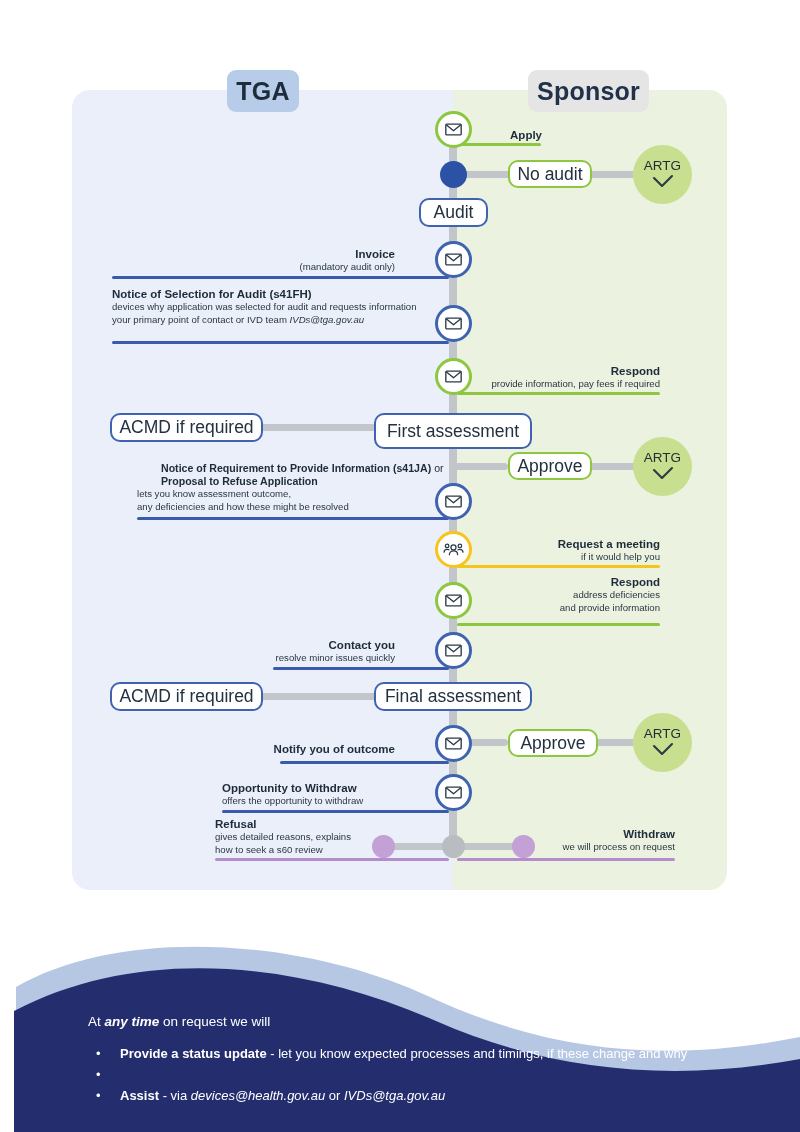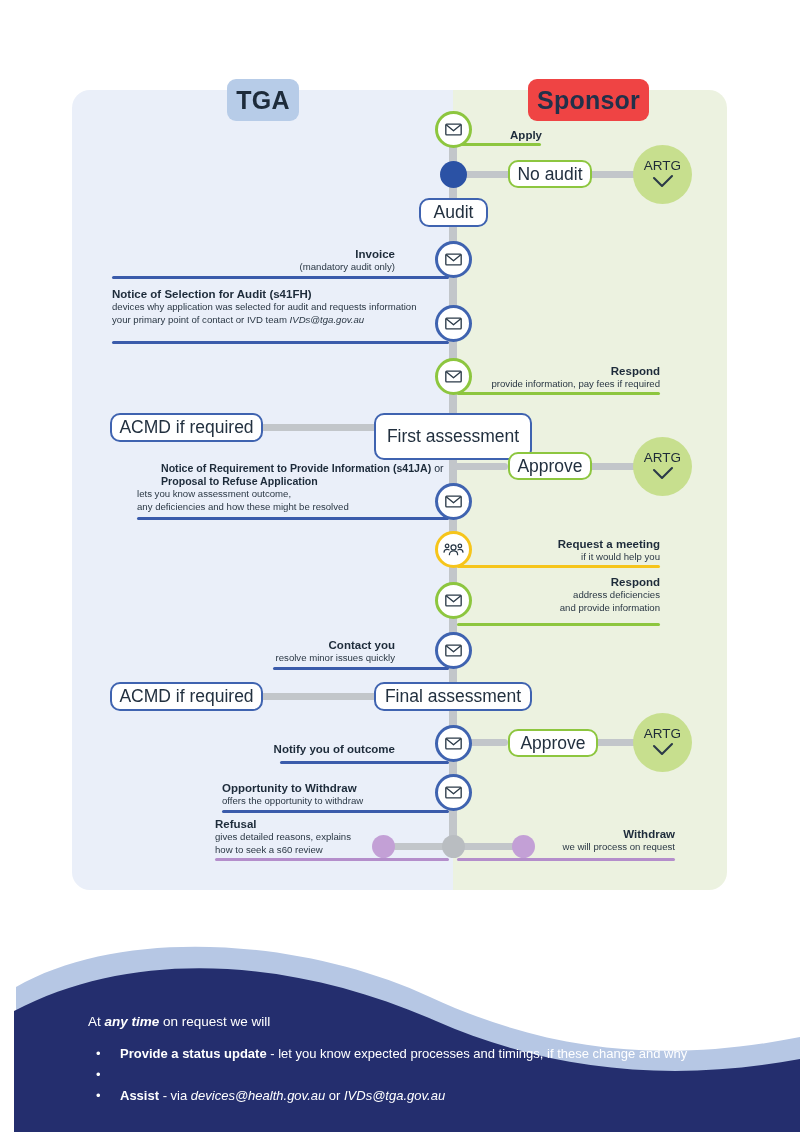--- a/index.html
+++ b/index.html
@@ -22,29 +22,28 @@
     left:453px; top:90px; width:274px; height:800px;
     background:#ecf2e0;
     border-radius:0 18px 18px 0;
   }
 
   
   .hdr-pill{
     position:absolute; display:flex; align-items:center; justify-content:center;
     border-radius:9px; font-weight:700; letter-spacing:.2px;
     color:#1d2b3a;
-    margin-top:9px;
   }
   #hdr-tga{
     left:227px; top:70px; width:72px; height:42px;
     background:#b7cce8; font-size:25px;
   }
   #hdr-sponsor{
     left:528px; top:70px; width:121px; height:42px;
-    background:#ef4444; font-size:25px; color:#21314a;
+    background:#e5e5e5; font-size:25px; color:#21314a;
   }
 
   
   #spine{
     position:absolute; left:449px; top:126px; width:8px; height:722px;
     background:#c2c6ca; border-radius:4px;
   }
 
   
   .conn{ position:absolute; height:7px; background:#c2c6ca; border-radius:4px; }
@@ -183,21 +182,21 @@
   <div class="ul green" style="left:457px; top:392px; width:203px;"></div>
   <div class="node env green" style="left:435px; top:358px;">
     <svg viewBox="0 0 24 24" fill="none" stroke="#2b3a48" stroke-width="1.7" stroke-linejoin="round">
       <rect x="2.3" y="5.2" width="19.4" height="13.6" rx="1.1"></rect>
       <path d="M2.8 6.1 L12 13.6 L21.2 6.1"></path>
     </svg>
   </div>
 
   <div class="conn" style="left:258px; top:424px; width:122px;"></div>
   <div class="stage" style="left:110px; top:413px; width:153px; height:29px;">ACMD if required</div>
-  <div class="stage" style="left:374px; top:413px; width:158px; height:47px;">First assessment</div>
+  <div class="stage" style="left:374px; top:413px; width:158px; height:36px;">First assessment</div>
 
   <div class="conn" style="left:453px; top:463px; width:55px;"></div>
   <div class="conn" style="left:588px; top:463px; width:50px;"></div>
   <div class="stage green-b" style="left:508px; top:452px; width:84px; height:28px;">Approve</div>
   <div class="artg" style="left:633px; top:437px;">
     <span class="lbl">ARTG</span>
     <svg viewBox="0 0 26 16" fill="none" stroke="#2b3a48" stroke-width="2.1" stroke-linecap="round" stroke-linejoin="round">
       <path d="M4 4 L12 12 L22 2"></path>
     </svg>
   </div>

